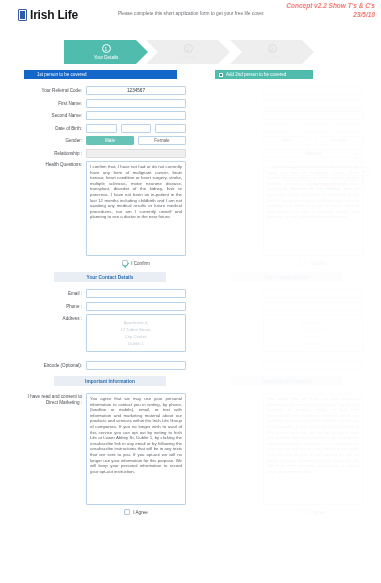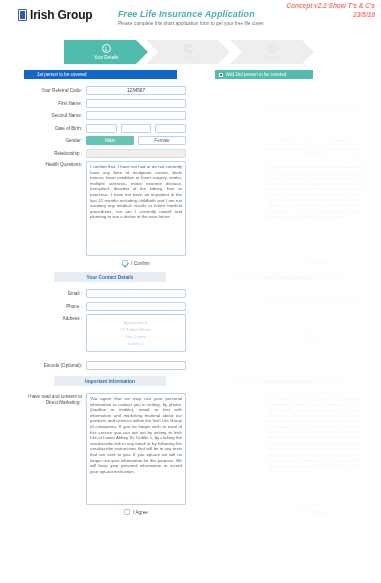--- a/index.html
+++ b/index.html
@@ -167,24 +167,23 @@
 <body>
 
 <div class="concept-note">
   <div>Concept v2.2  Show T's &amp; C's</div>
   <div>23/5/18</div>
 </div>
 
 <div class="header">
   <div class="logo-wrap">
     <span class="logo-mark"></span>
-    <span class="logo-text">Irish Group</span>
+    <span class="logo-text">Irish Life</span>
   </div>
   <div class="title-block">
-    <div class="app-title">Free Life Insurance Application</div>
     <div class="app-sub">Please complete this short application form to get your free life cover.</div>
   </div>
 </div>
 
 <div class="stepper">
   <div class="step active">
     <span class="chev-body"></span>
     <span class="step-num">1</span>
     <span class="step-label">Your Details</span>
   </div>

